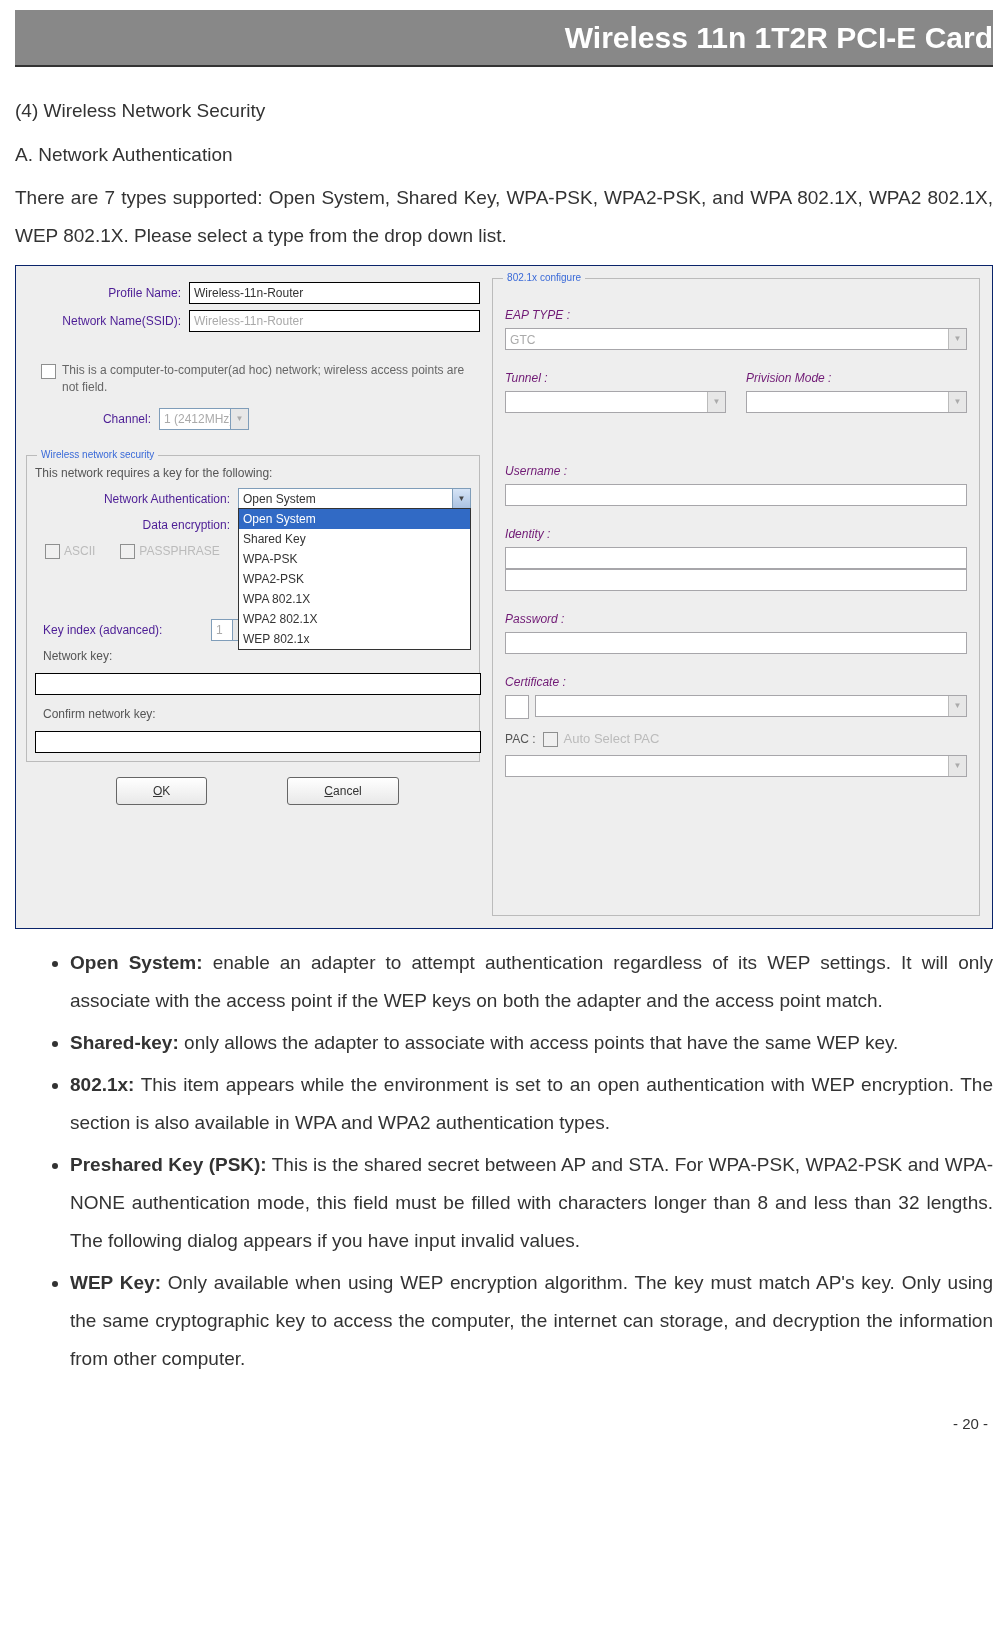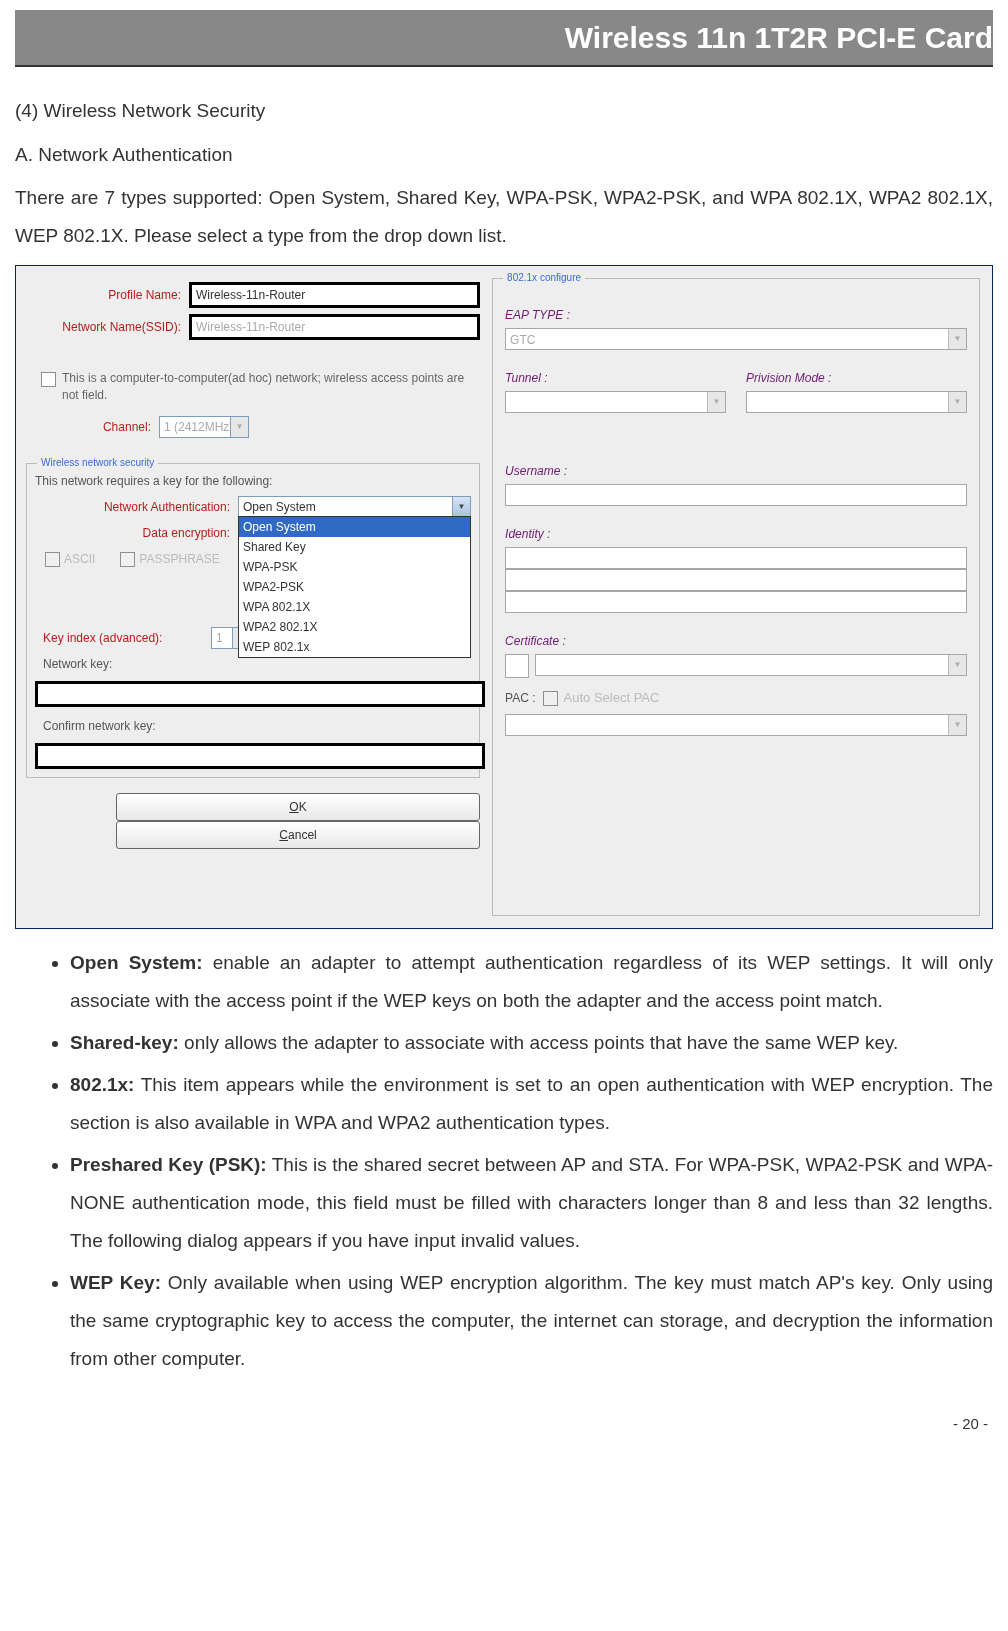--- a/index.html
+++ b/index.html
@@ -74,25 +74,25 @@
     }
     .form-row {
       display: flex;
       align-items: center;
       margin: 6px 0;
     }
     .form-label {
       width: 155px;
       text-align: right;
       padding-right: 8px;
-      color: #b91c1c;
+      color: #4c1d95;
       font-size: 12px;
     }
     .text-input {
-      border: 3px solid #000000;
+      border: 1px solid #000000;
       background: white;
       height: 20px;
       padding: 0 4px;
       font-size: 12px;
       color: #333;
       flex: 1;
     }
     .text-input.disabled {
       color: #aaa;
       background: #fff;
@@ -195,22 +195,22 @@
       align-items: center;
       color: #bbb;
       font-size: 12px;
     }
     .inline-cb .checkbox-box {
       margin-right: 4px;
       background: #f0f0f0;
     }
     .button-row {
       display: flex;
+      gap: 80px;
       padding: 10px 0 25px 90px;
-      flex-direction: column;
     }
     .xp-button {
       border: 1px solid #666;
       background: linear-gradient(180deg, #fff, #e8e8e8);
       padding: 4px 36px;
       border-radius: 3px;
       font-size: 12px;
       color: #333;
       text-align: center;
     }
@@ -392,20 +392,21 @@
         <div style="height:30px;"></div>
 
         <span class="r-label">Username :</span>
         <input class="r-input" style="">
 
         <span class="r-label">Identity :</span>
         <input class="r-input" style="">
 
         <input class="r-input" style="">
 
+        <span class="r-label">Password :</span>
         <input class="r-input" style="">
 
         <span class="r-label">Certificate :</span>
         <div class="cert-row">
           <span class="small-box"></span>
           <div class="r-dd" style="flex:1;">
             <span class="dropdown-arrow">▼</span>
           </div>
         </div>
 

